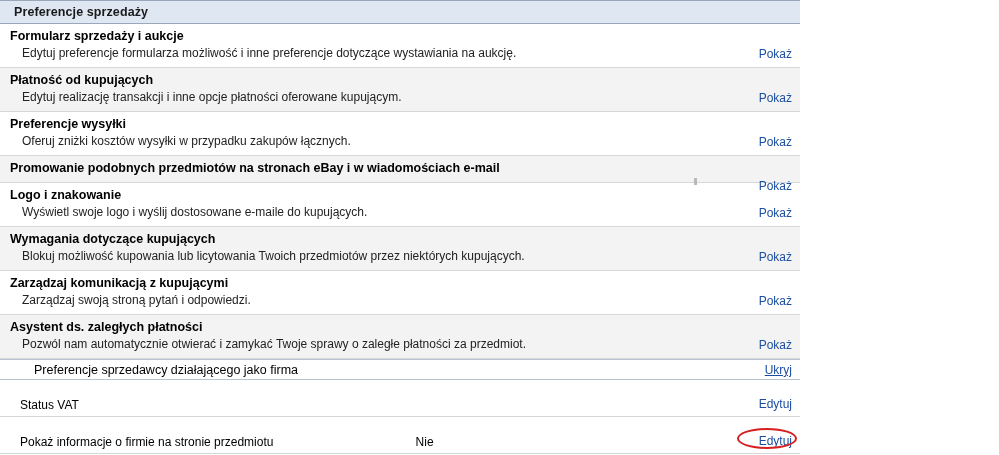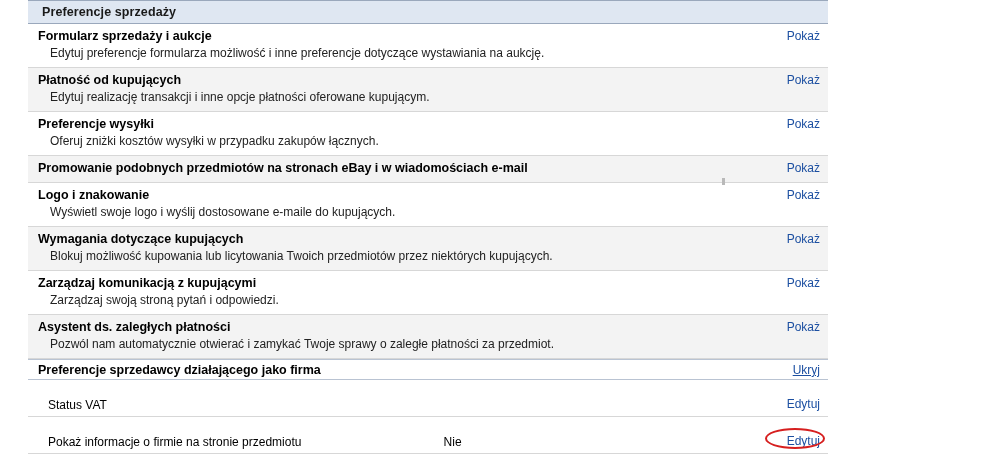--- a/index.html
+++ b/index.html
@@ -11,21 +11,20 @@
     font-family: "Liberation Sans", sans-serif;
     font-size: 12px;
     color: #000000;
   }
   #page {
     position: relative;
     width: 800px;
     height: 455px;
     overflow: hidden;
     background: #ffffff;
-    padding-left: 28px;
   }
 
   
   .panel-header {
     position: relative;
     height: 24px;
     background: #dfe7f2;
     border-top: 1px solid #9aa8bc;
     border-bottom: 1px solid #9aa8bc;
     box-sizing: border-box;
@@ -60,21 +59,21 @@
   .section .sec-desc {
     font-size: 12px;
     padding-left: 22px;
     line-height: 15px;
     padding-top: 2px;
     color: #222222;
   }
   .action-link {
     position: absolute;
     right: 8px;
-    top: 5px;
+    top: 23px;
     font-size: 12px;
     color: #1c4fa1;
     text-decoration: none;
     cursor: pointer;
   }
 
   
   .dot-artifact {
     position: absolute;
     width: 3px;
@@ -90,22 +89,23 @@
     border-bottom: 1px solid #b9c3d2;
     border-top: 1px solid #b9c3d2;
     background: #ffffff;
     box-sizing: border-box;
     height: 21px;
     display: flex;
     align-items: center;
   }
   .biz-header .biz-title {
     font-size: 12.5px;
-    font-weight: bold;
+    font-weight: normal;
     padding-left: 10px;
+    margin-left: 24px;
   }
   .biz-header .action-link { top: 3px; text-decoration: underline; }
 
   .biz-row {
     position: relative;
     height: 24px;
     border-bottom: 1px solid #d7d7d7;
     box-sizing: border-box;
     display: flex;
     align-items: center;

